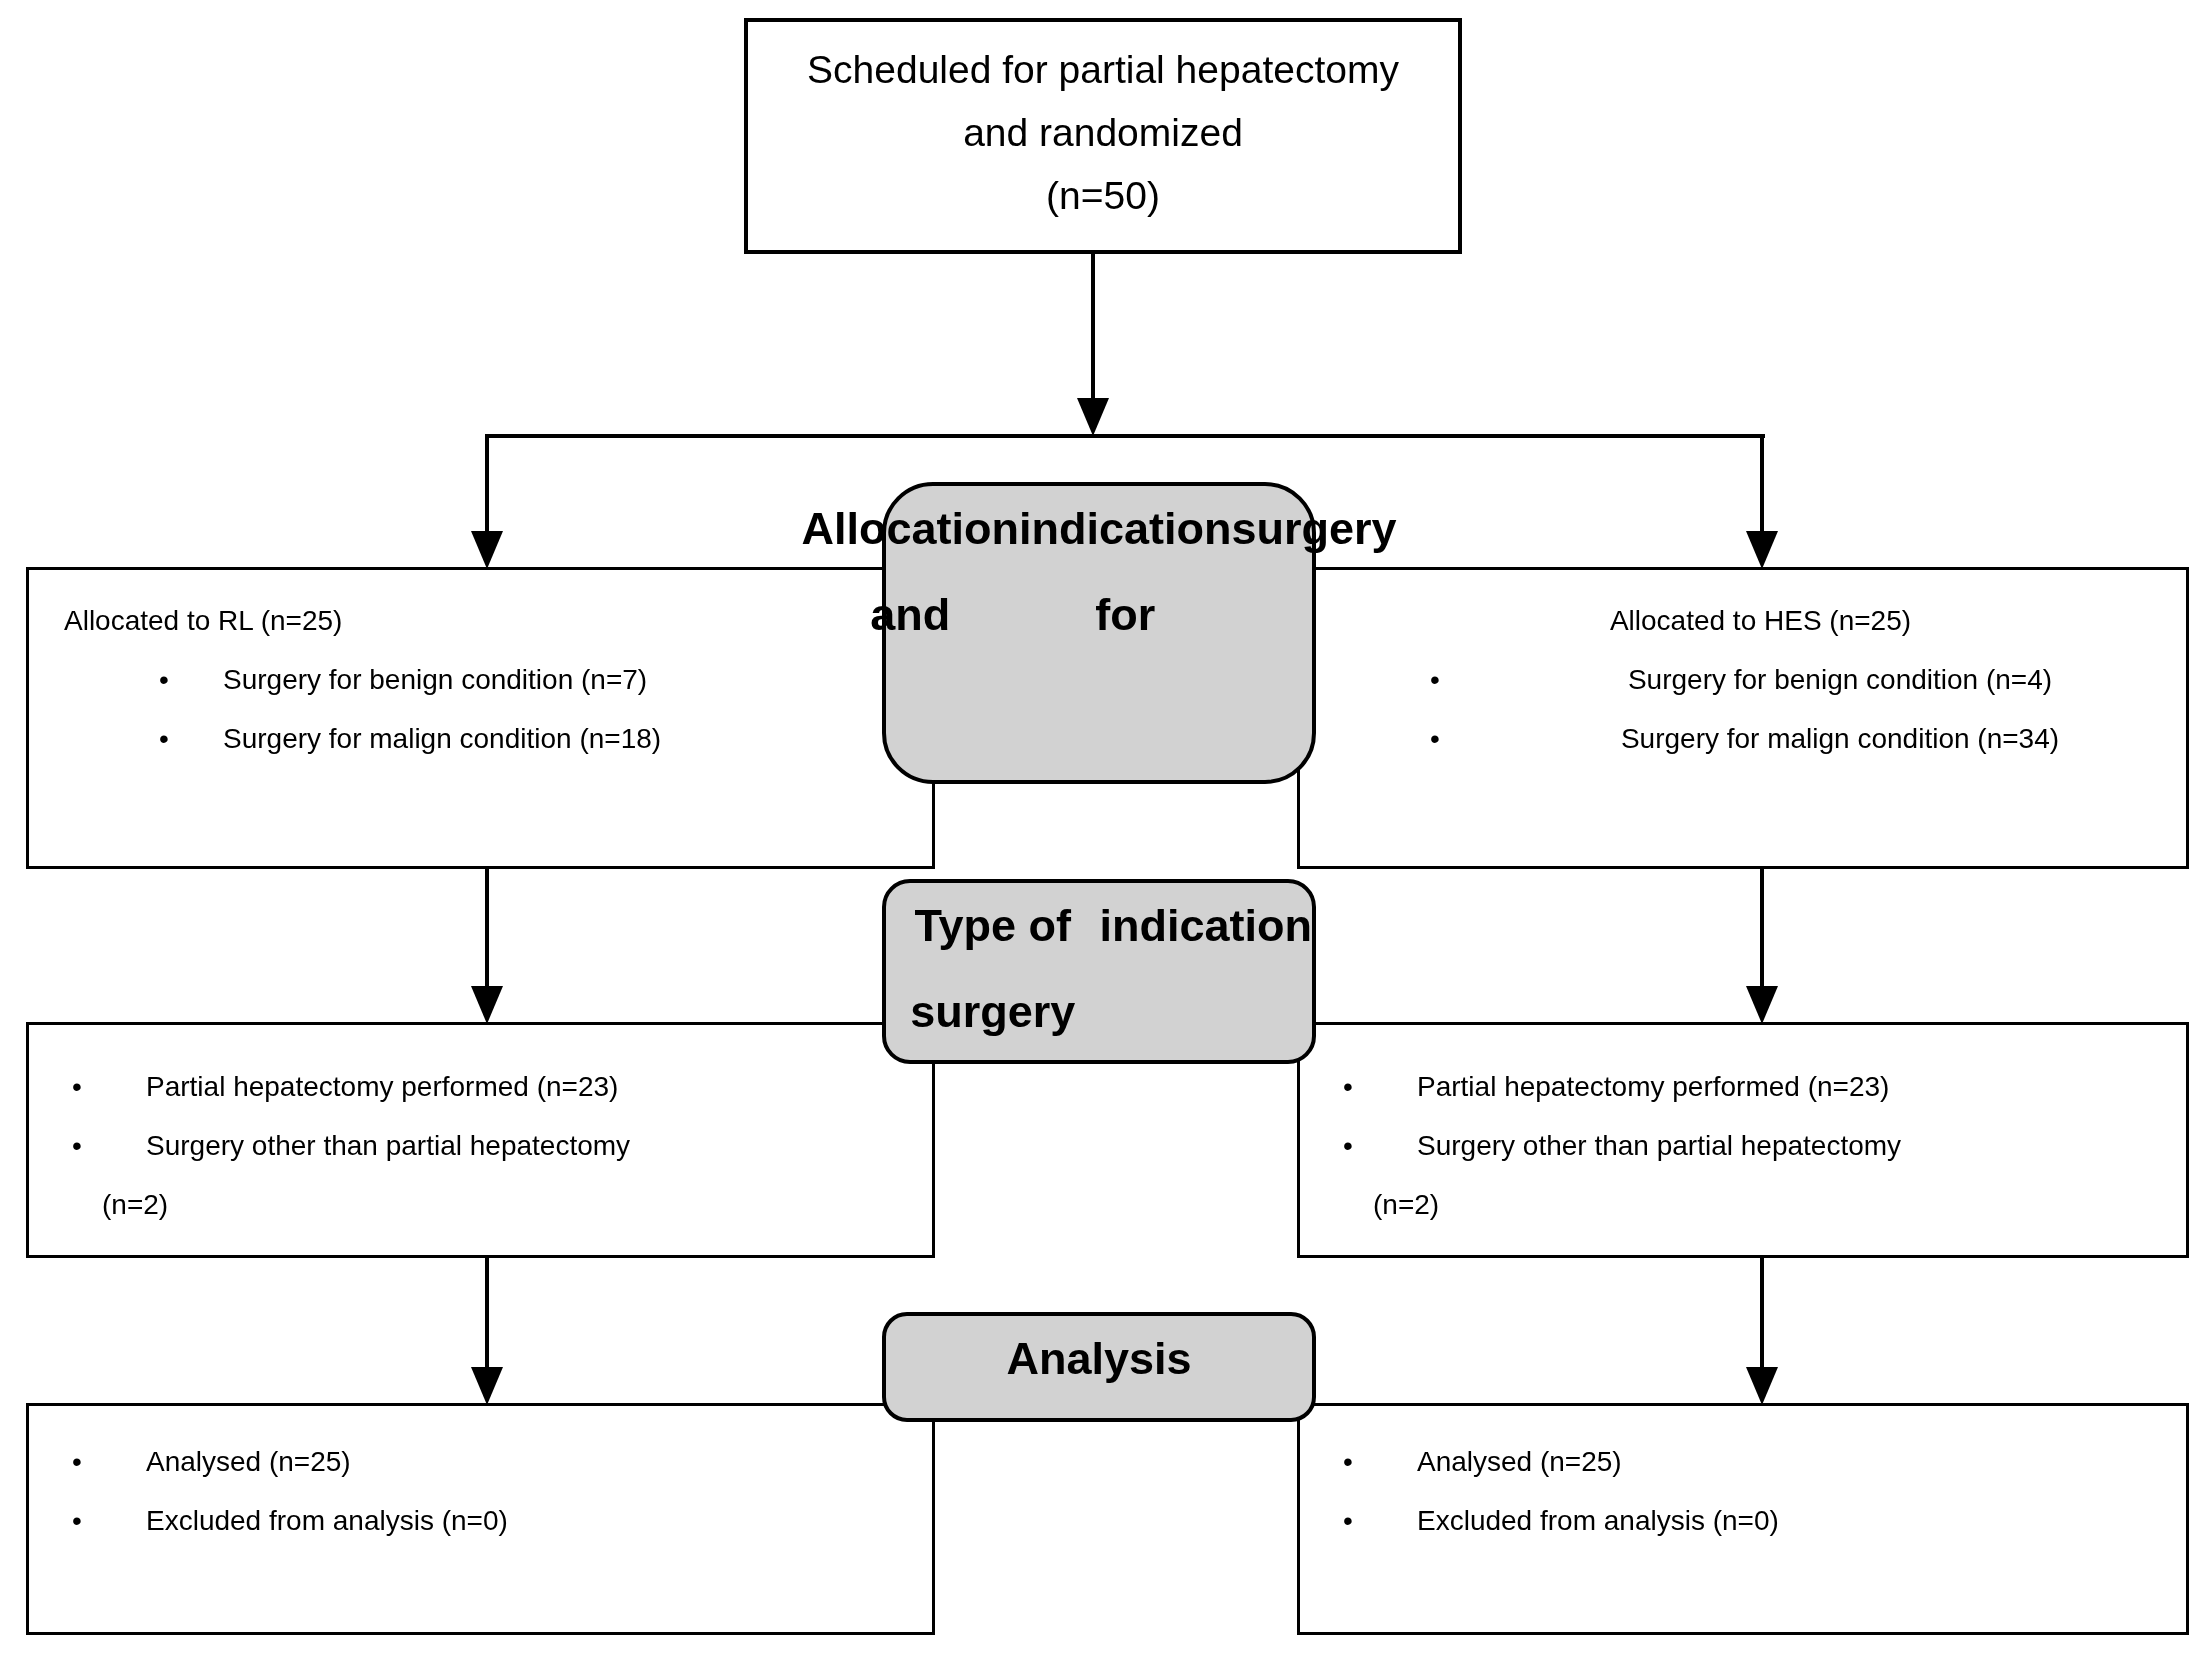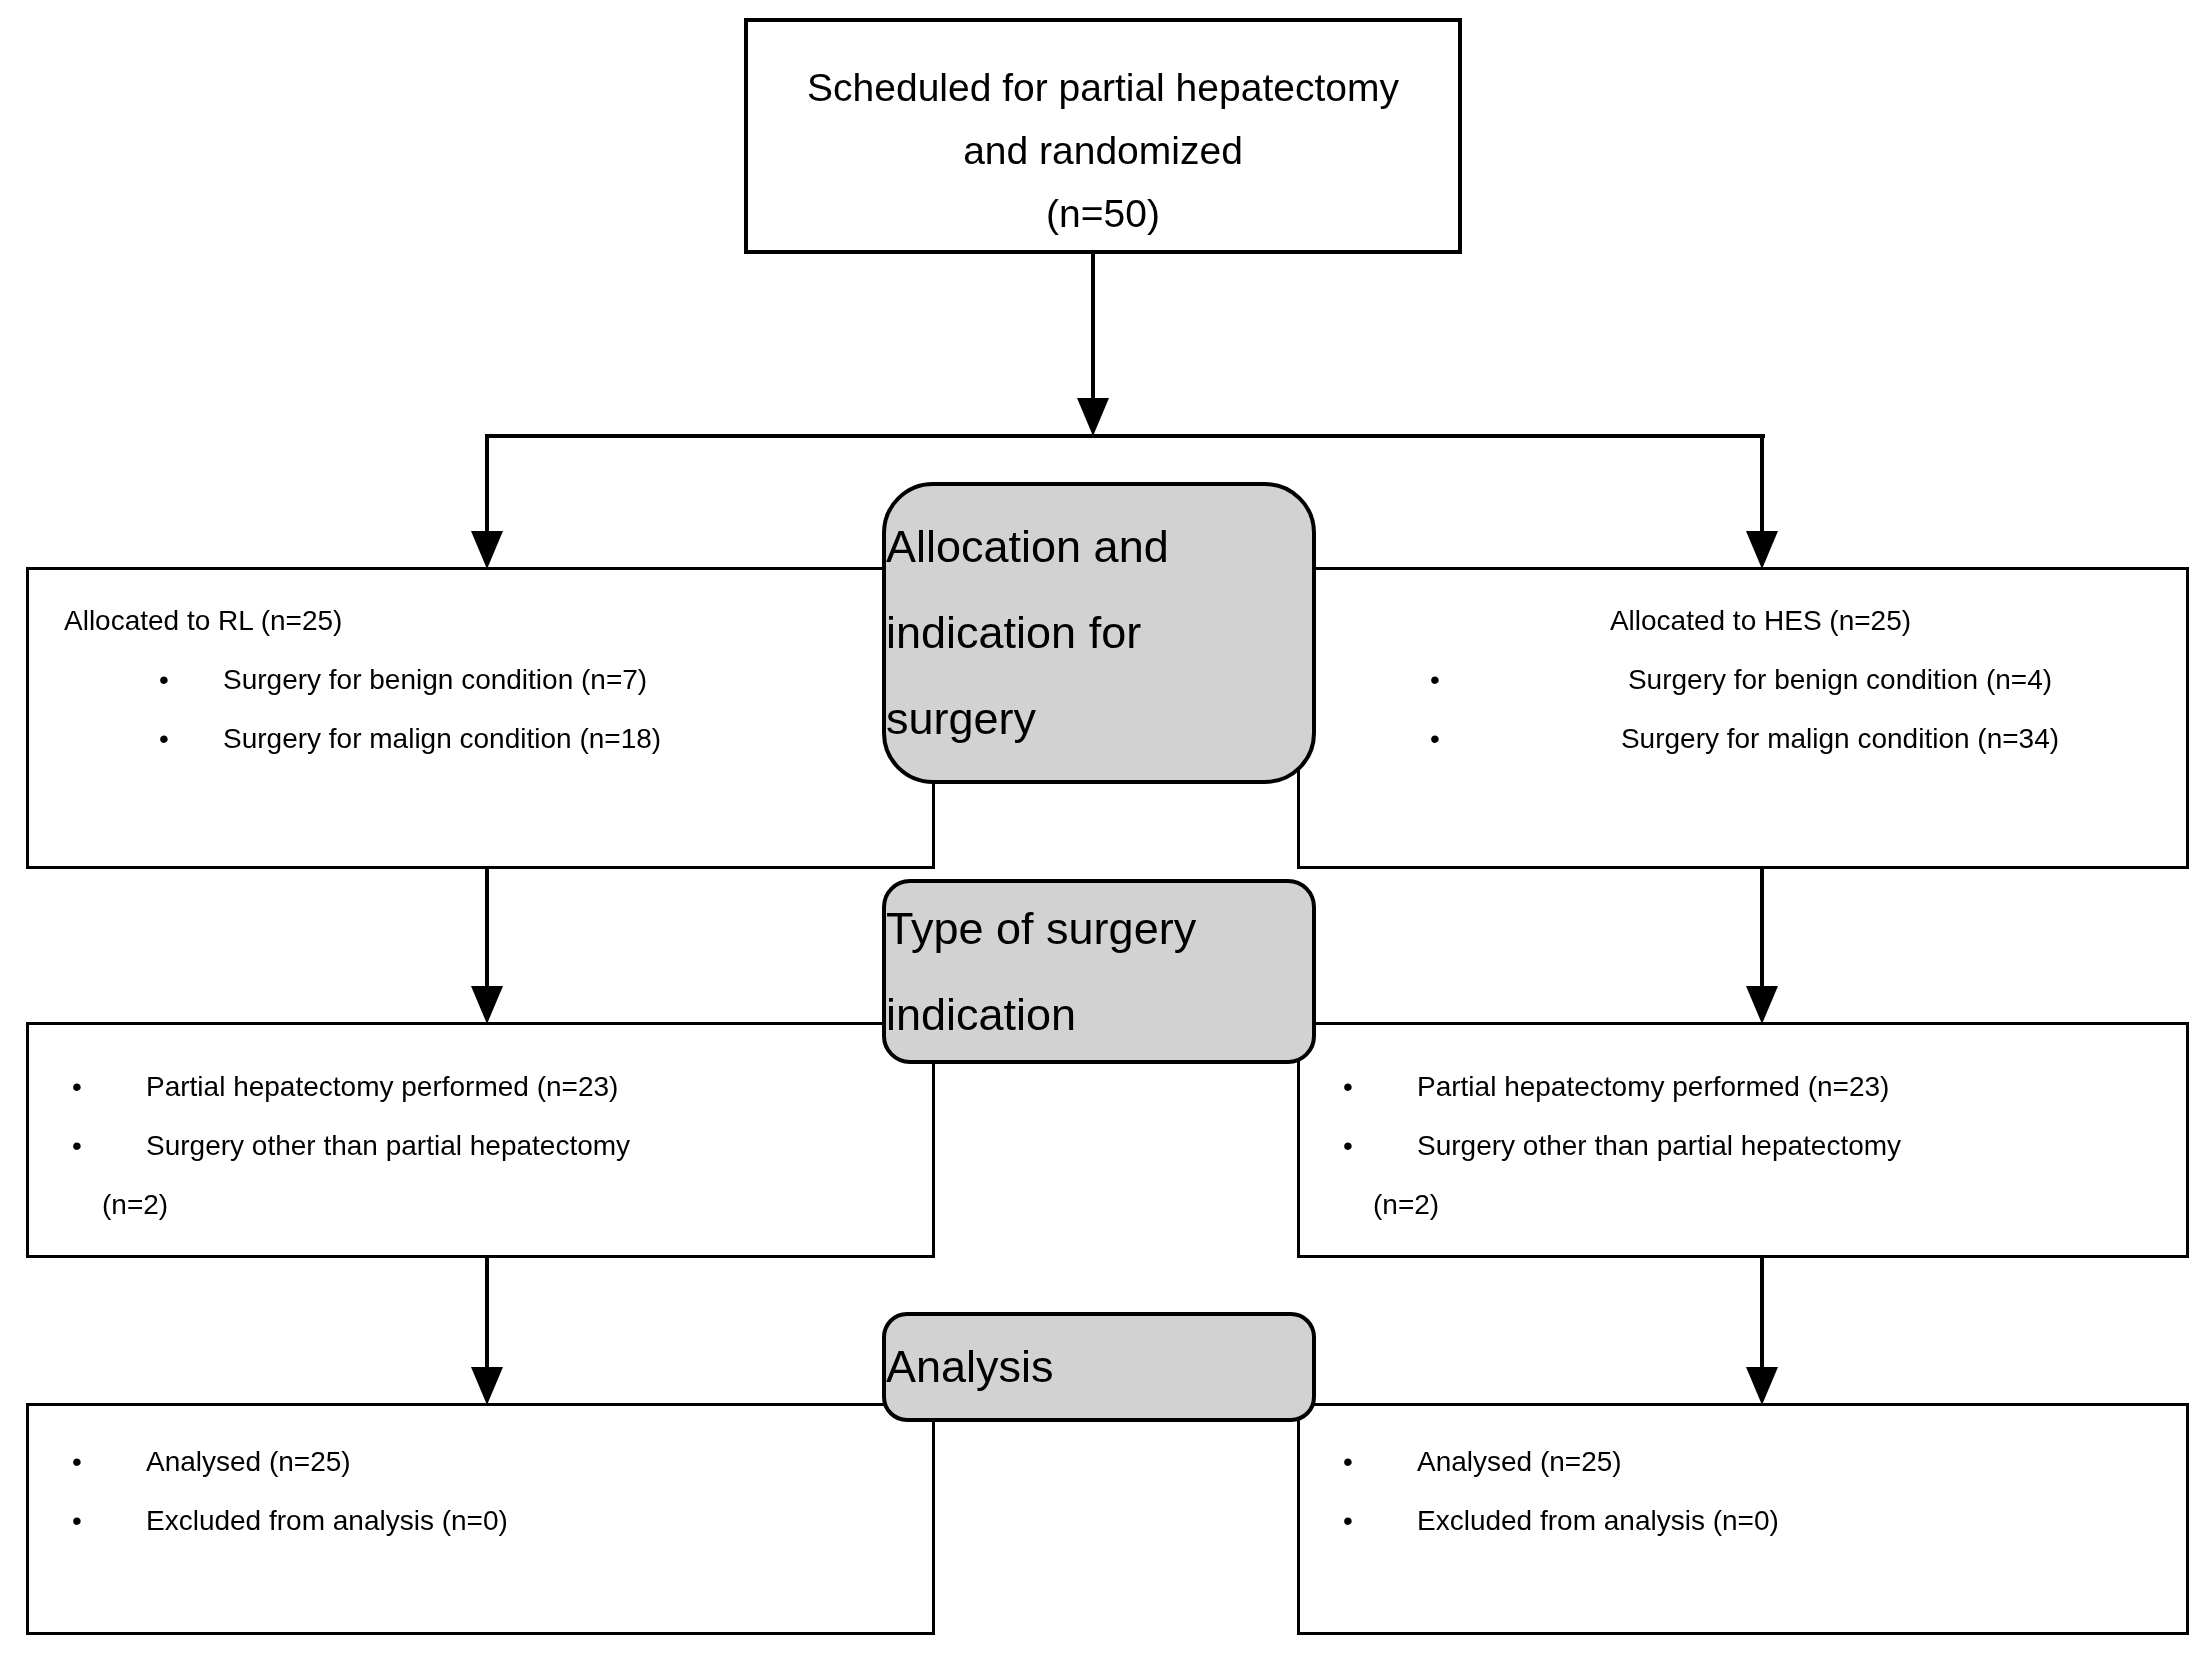--- a/index.html
+++ b/index.html
@@ -29,35 +29,36 @@
     border: 3.7px solid var(--line-color);
     z-index: 3;
     font-size: 28px;
     line-height: 59px;
   }
   .top-box {
     border-width: 4.4px;
     text-align: center;
     font-size: 39px;
     line-height: 63px;
-    padding-top: 34px;
+    padding-top: 16px;
     z-index: 3;
   }
 
   
   .stage {
     position: absolute;
     background: var(--stage-fill);
     border: 4.4px solid var(--line-color);
     border-radius: 51px;
     z-index: 5;
     display: flex;
-    flex-direction: column;
+    flex-direction: row;
     justify-content: center;
-    font-weight: normal;
+    text-align: center;
+    font-weight: bold;
     font-size: 45px;
     line-height: 86px;
   }
 
   
   .vline, .hline {
     position: absolute;
     background: var(--line-color);
     z-index: 2;
   }

